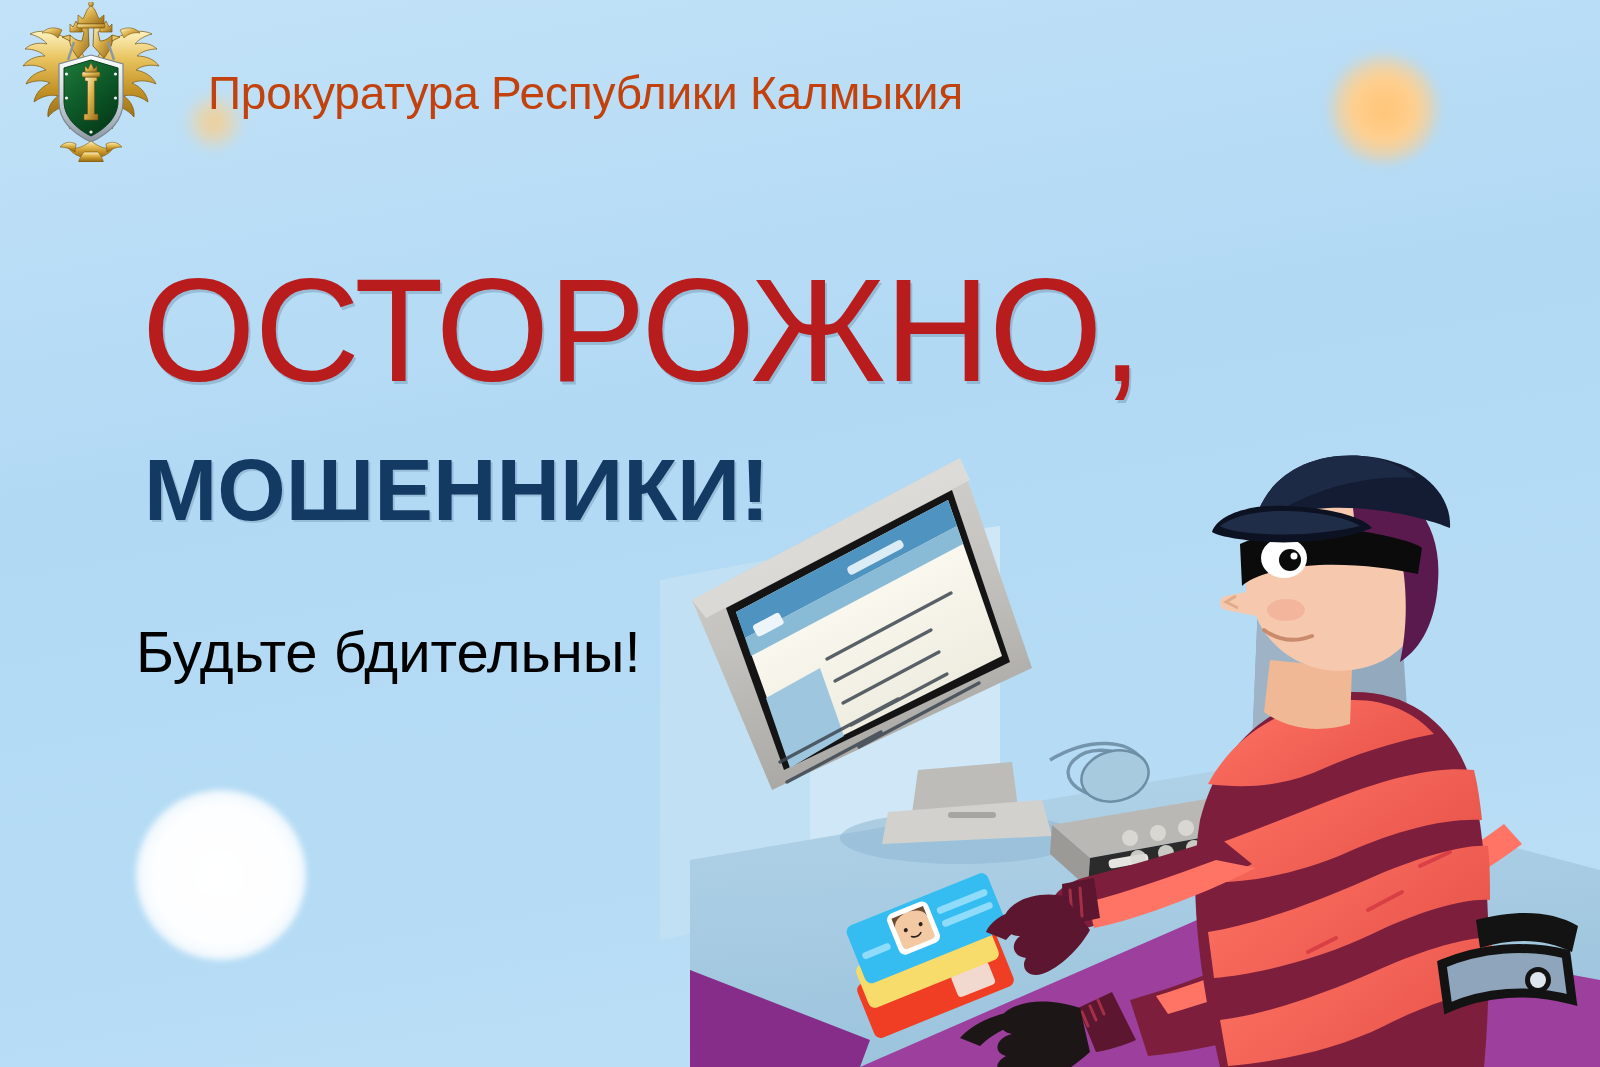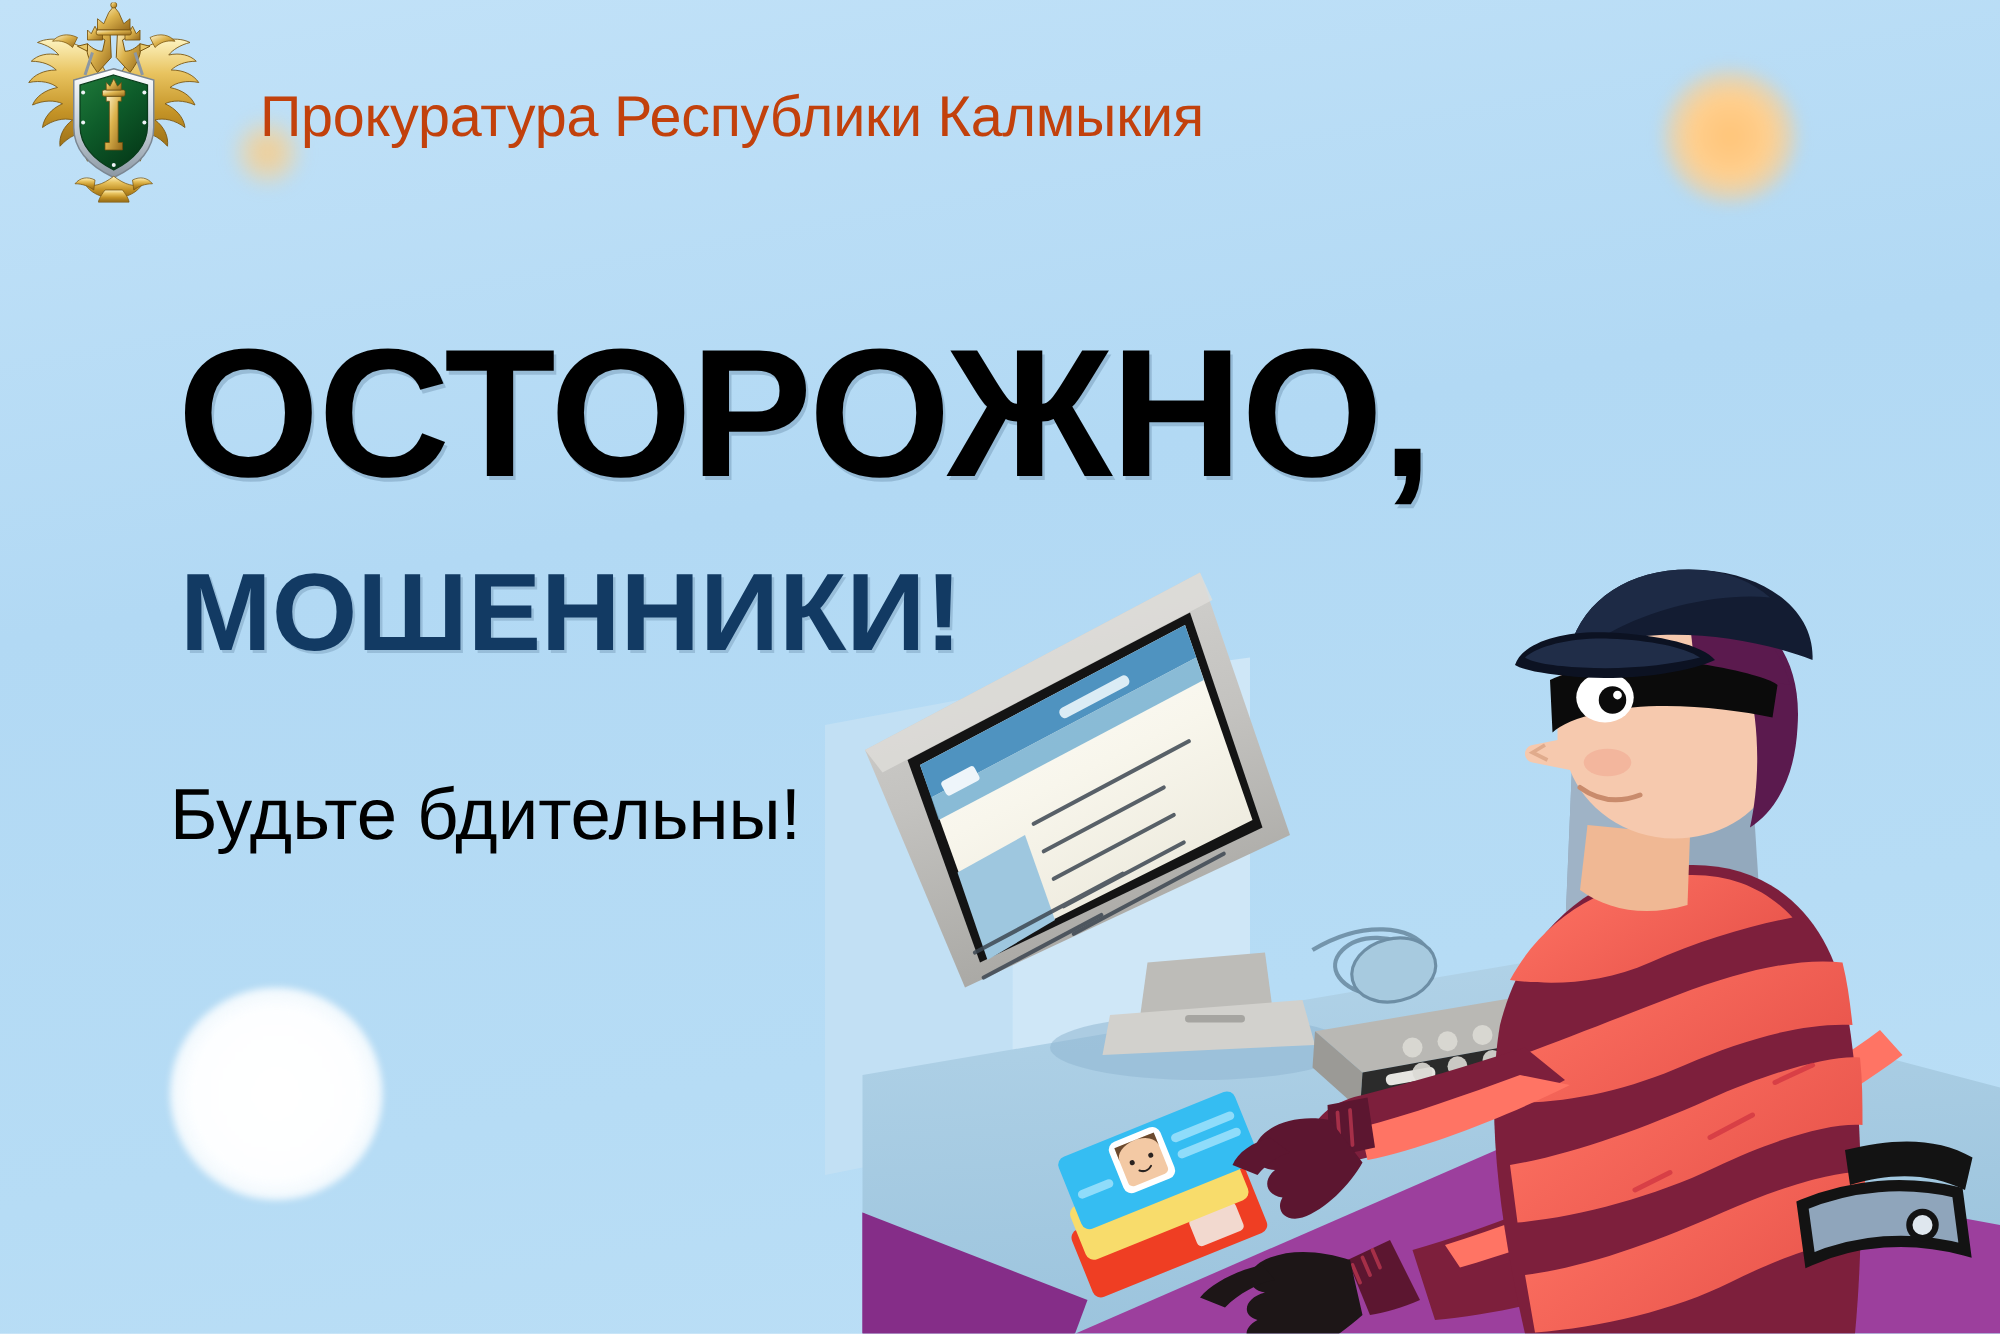--- a/index.html
+++ b/index.html
@@ -61,22 +61,22 @@
     color: #c2410c;
     letter-spacing: -0.2px;
     white-space: nowrap;
   }
   
   .headline {
     position: absolute;
     left: 142px; top: 258px;
     font-size: 146px;
     line-height: 1;
-    font-weight: 700;
-    color: #000000;
+    font-weight: 400;
+    color: #b91c1c;
     letter-spacing: -1px;
     white-space: nowrap;
     text-shadow: 2px 3px 0 rgba(10,45,80,0.18);
   }
   .headline-2 {
     position: absolute;
     left: 144px; top: 446px;
     font-size: 88px;
     line-height: 1;
     font-weight: 700;

